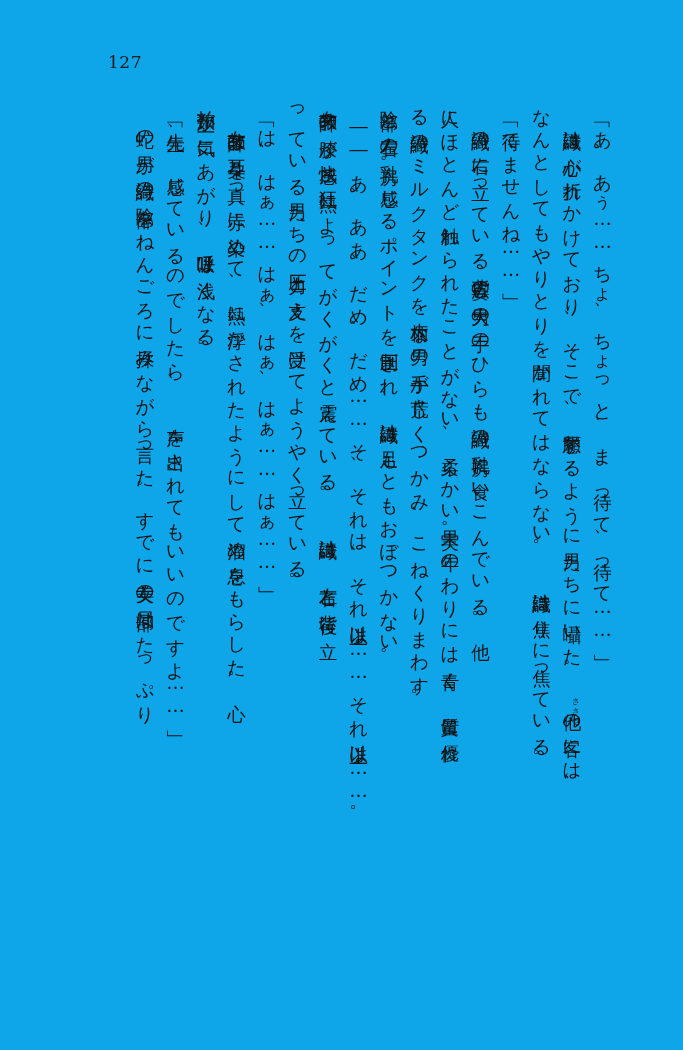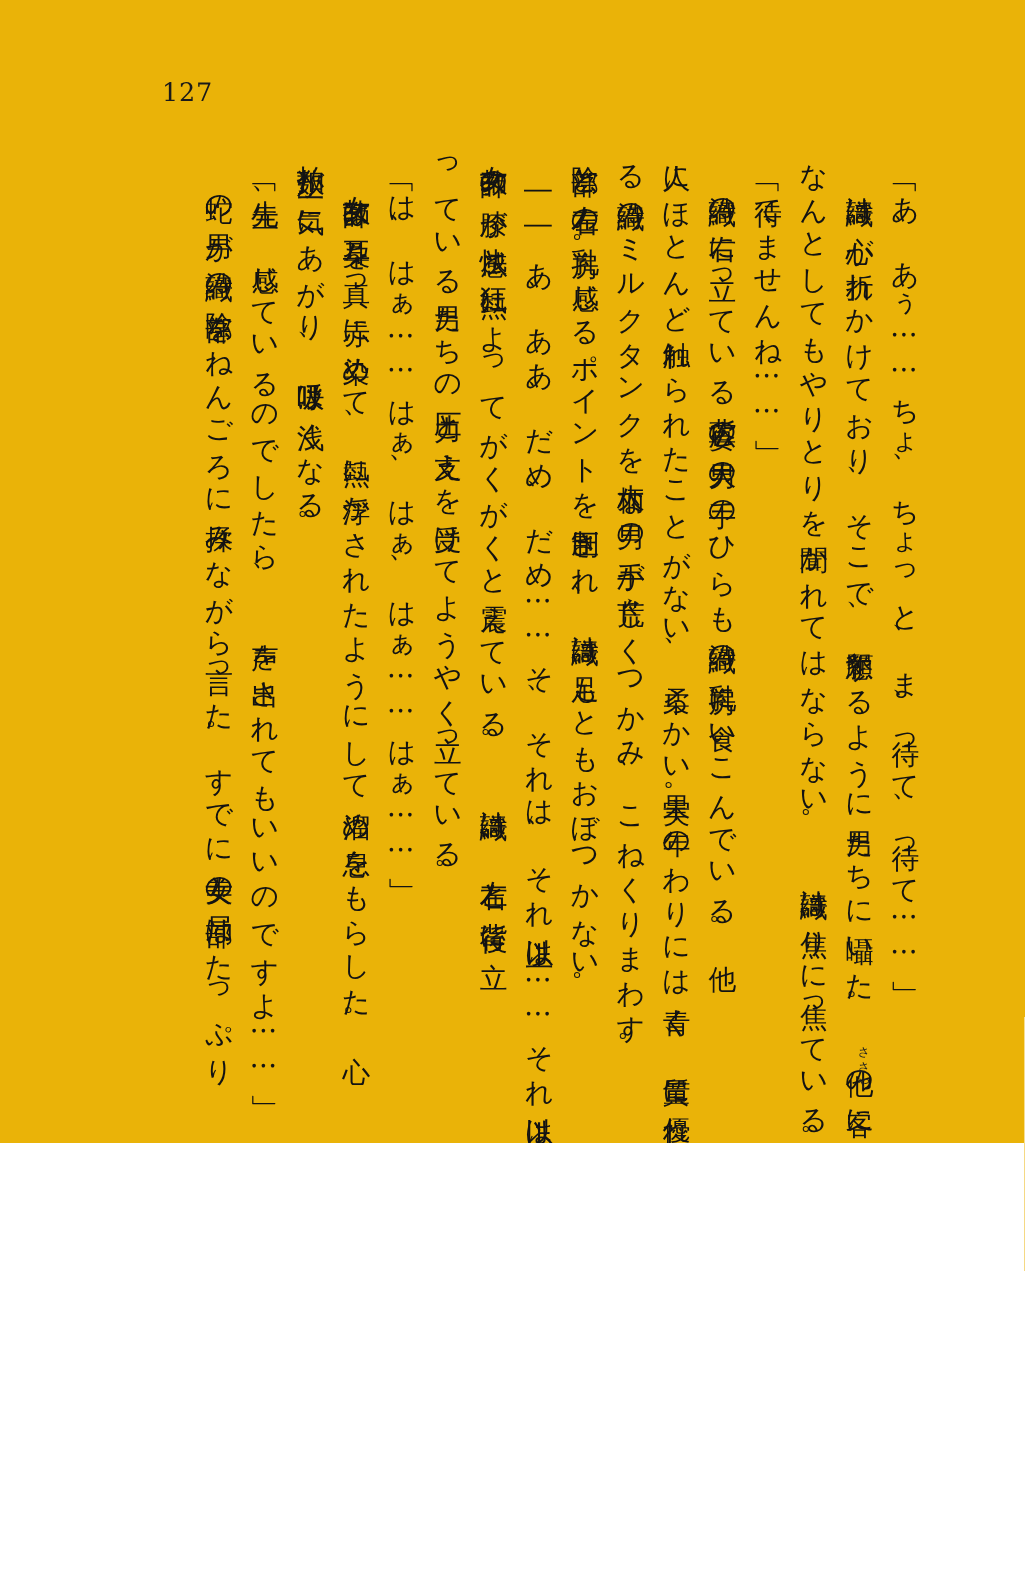--- a/index.html
+++ b/index.html
@@ -3,22 +3,22 @@
 <meta charset="utf-8">
 <style>
   html, body {
     margin: 0;
     padding: 0;
     background: #ffffff;
   }
   .page {
     position: relative;
     width: 683px;
-    height: 762px;
-    background: #eab308;
+    height: 1050px;
+    background: #0ea5e9;
     overflow: hidden;
     font-family: "DejaVu Serif", "Liberation Serif", serif;
     color: #111111;
   }
   .page-number {
     position: absolute;
     top: 52px;
     left: 108px;
     font-size: 17px;
     letter-spacing: 0.5px;

